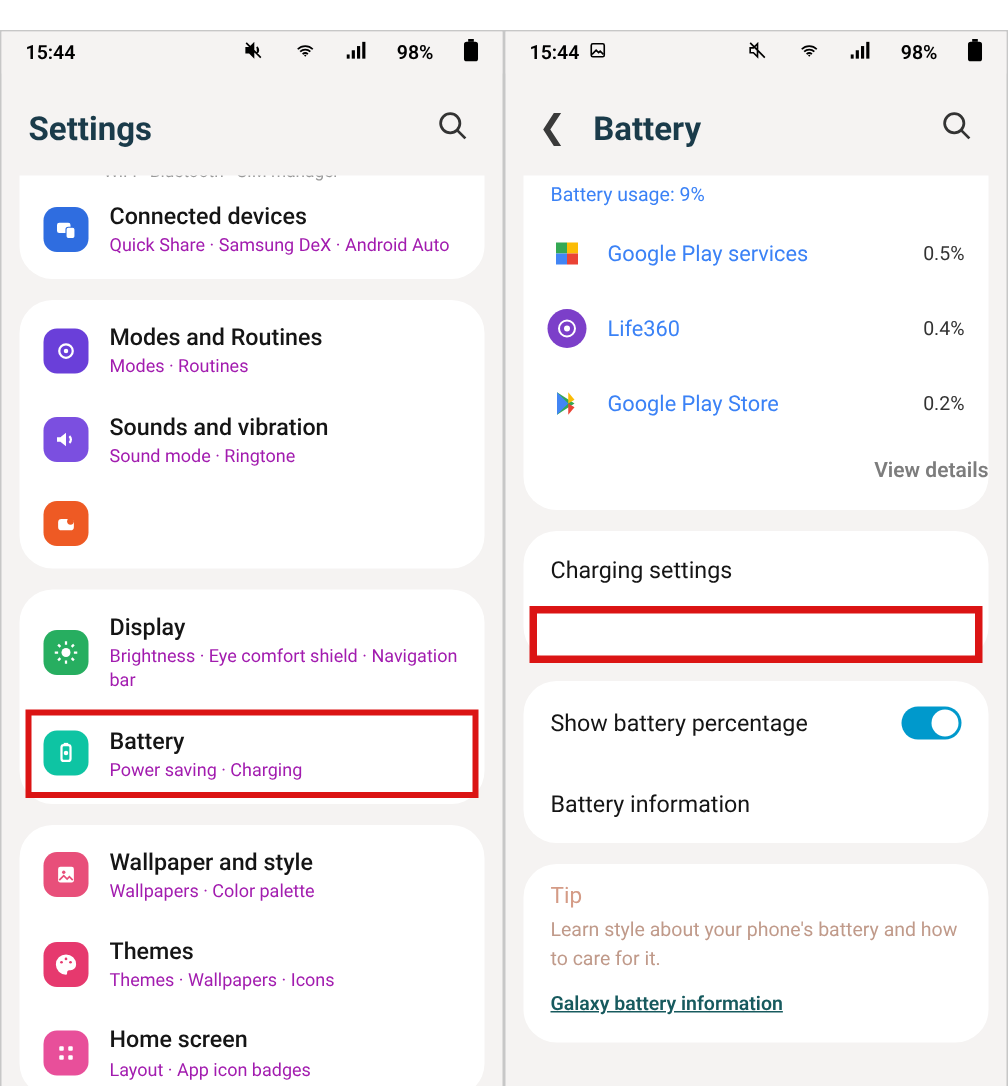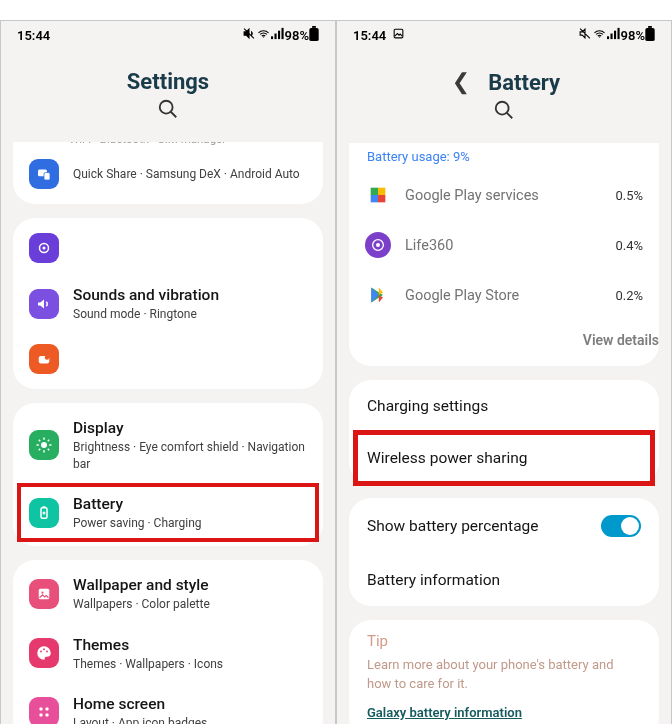--- a/index.html
+++ b/index.html
@@ -27,29 +27,28 @@
     background: #f5f3f2;
     display: flex;
     align-items: center;
     justify-content: space-between;
     padding: 0 16px;
     font-size: 13px;
     font-weight: 600;
     color: #000;
   }
   .statusbar-left { display: flex; align-items: center; gap: 6px; }
-  .statusbar-right { display: flex; align-items: center; gap: 0; }
+  .statusbar-right { display: flex; align-items: center; gap: 20px; }
   .statusbar-right .glyph { font-size: 12px; }
   
   .header {
     padding: 20px 18px 14px 18px;
     display: flex;
     align-items: center;
     justify-content: space-between;
-    flex-direction: column;
   }
   .header-left { display: flex; align-items: center; gap: 14px; }
   .header-title {
     font-size: 22px;
     font-weight: 700;
     color: #1a3b4a;
   }
   .back-btn { font-size: 22px; color: #3a3a3a; line-height: 1; padding: 2px 4px; }
   .search-btn { padding: 4px; }
   .search-btn svg { width: 22px; height: 22px; }
@@ -90,21 +89,21 @@
   .item-icon svg { width: 18px; height: 18px; }
   .item-text { flex: 1; min-width: 0; }
   .item-title {
     font-size: 15.5px;
     font-weight: 500;
     color: #151515;
     line-height: 1.3;
   }
   .item-sub {
     font-size: 12px;
-    color: #404040;
+    color: #a21caf;
     line-height: 1.35;
     margin-top: 1px;
   }
   .highlight {
     border: 4px solid #db1414;
     position: absolute;
     pointer-events: none;
   }
   .highlight-battery {
     left: 4px; right: 4px; top: 0; bottom: 0;
@@ -125,21 +124,21 @@
   .app-icon {
     width: 26px;
     height: 26px;
     border-radius: 6px;
     display: flex;
     align-items: center;
     justify-content: center;
     flex-shrink: 0;
     font-size: 14px;
   }
-  .app-name { flex: 1; font-size: 14.5px; color: #737373; }
+  .app-name { flex: 1; font-size: 14.5px; color: #3b82f6; }
   .app-pct { font-size: 13px; color: #333; }
   .view-details {
     text-align: right;
     padding: 12px 0 14px 0;
     font-size: 14px;
     font-weight: 600;
     color: #7d7d7d;
   }
   .simple-item {
     padding: 17px 18px;
@@ -241,32 +240,37 @@
     <div class="card partial-top">
       <div class="tiny-partial">WiFi · Bluetooth · SIM manager</div>
       <div class="item">
         <div class="item-icon" style="background:#2f6de0">
           <svg viewBox="0 0 24 24">
               <rect x="4" y="6" width="12" height="9" rx="2" fill="#fff"></rect>
               <rect x="12" y="10" width="8" height="10" rx="2" fill="#fff" stroke="#2f6de0"></rect>
             </svg>
         </div>
         <div class="item-text">
+          <div class="item-title">Connected devices</div>
           <div class="item-sub">Quick Share · Samsung DeX · Android Auto</div>
         </div>
       </div>
     </div>
 
     <div class="card">
       <div class="item">
         <div class="item-icon" style="background:#6a3fd9">
           <svg viewBox="0 0 24 24">
               <circle cx="12" cy="12" r="6" fill="none" stroke="#fff" stroke-width="2"></circle>
               <circle cx="12" cy="12" r="2" fill="#fff"></circle>
             </svg>
+        </div>
+        <div class="item-text">
+          <div class="item-title">Modes and Routines</div>
+          <div class="item-sub">Modes · Routines</div>
         </div>
       </div>
       <div class="item">
         <div class="item-icon" style="background:#7b4fe0">
           <svg viewBox="0 0 24 24">
               <path d="M4 10v4h3l5 4V6L7 10H4z" fill="#fff"></path>
               <path d="M15 9a4 4 0 010 6" stroke="#fff" stroke-width="2" fill="none"></path>
             </svg>
         </div>
         <div class="item-text">
@@ -465,34 +469,33 @@
 
       <div class="view-details">View details</div>
     </div>
 
     <div class="card" style="padding:0">
       <div class="simple-item">
         <span>Charging settings</span>
       </div>
       <div class="simple-item" style="position:relative">
         <div class="highlight highlight-wps"></div>
-        <span>Wireless power sharing</span>
       </div>
     </div>
 
     <div class="card" style="padding:0">
       <div class="simple-item">
         <span>Show battery percentage</span>
         <div class="toggle"></div>
       </div>
       <div class="simple-item">
         <span>Battery information</span>
       </div>
     </div>
 
     <div class="card tip-card">
       <div class="tip-title">Tip</div>
-      <div class="tip-body">Learn more about your phone's battery and how to care for it.</div>
+      <div class="tip-body">Learn style about your phone's battery and how to care for it.</div>
       <a class="tip-link">Galaxy battery information</a>
     </div>
 
   </div>
 </div>
 
 </body></html>

